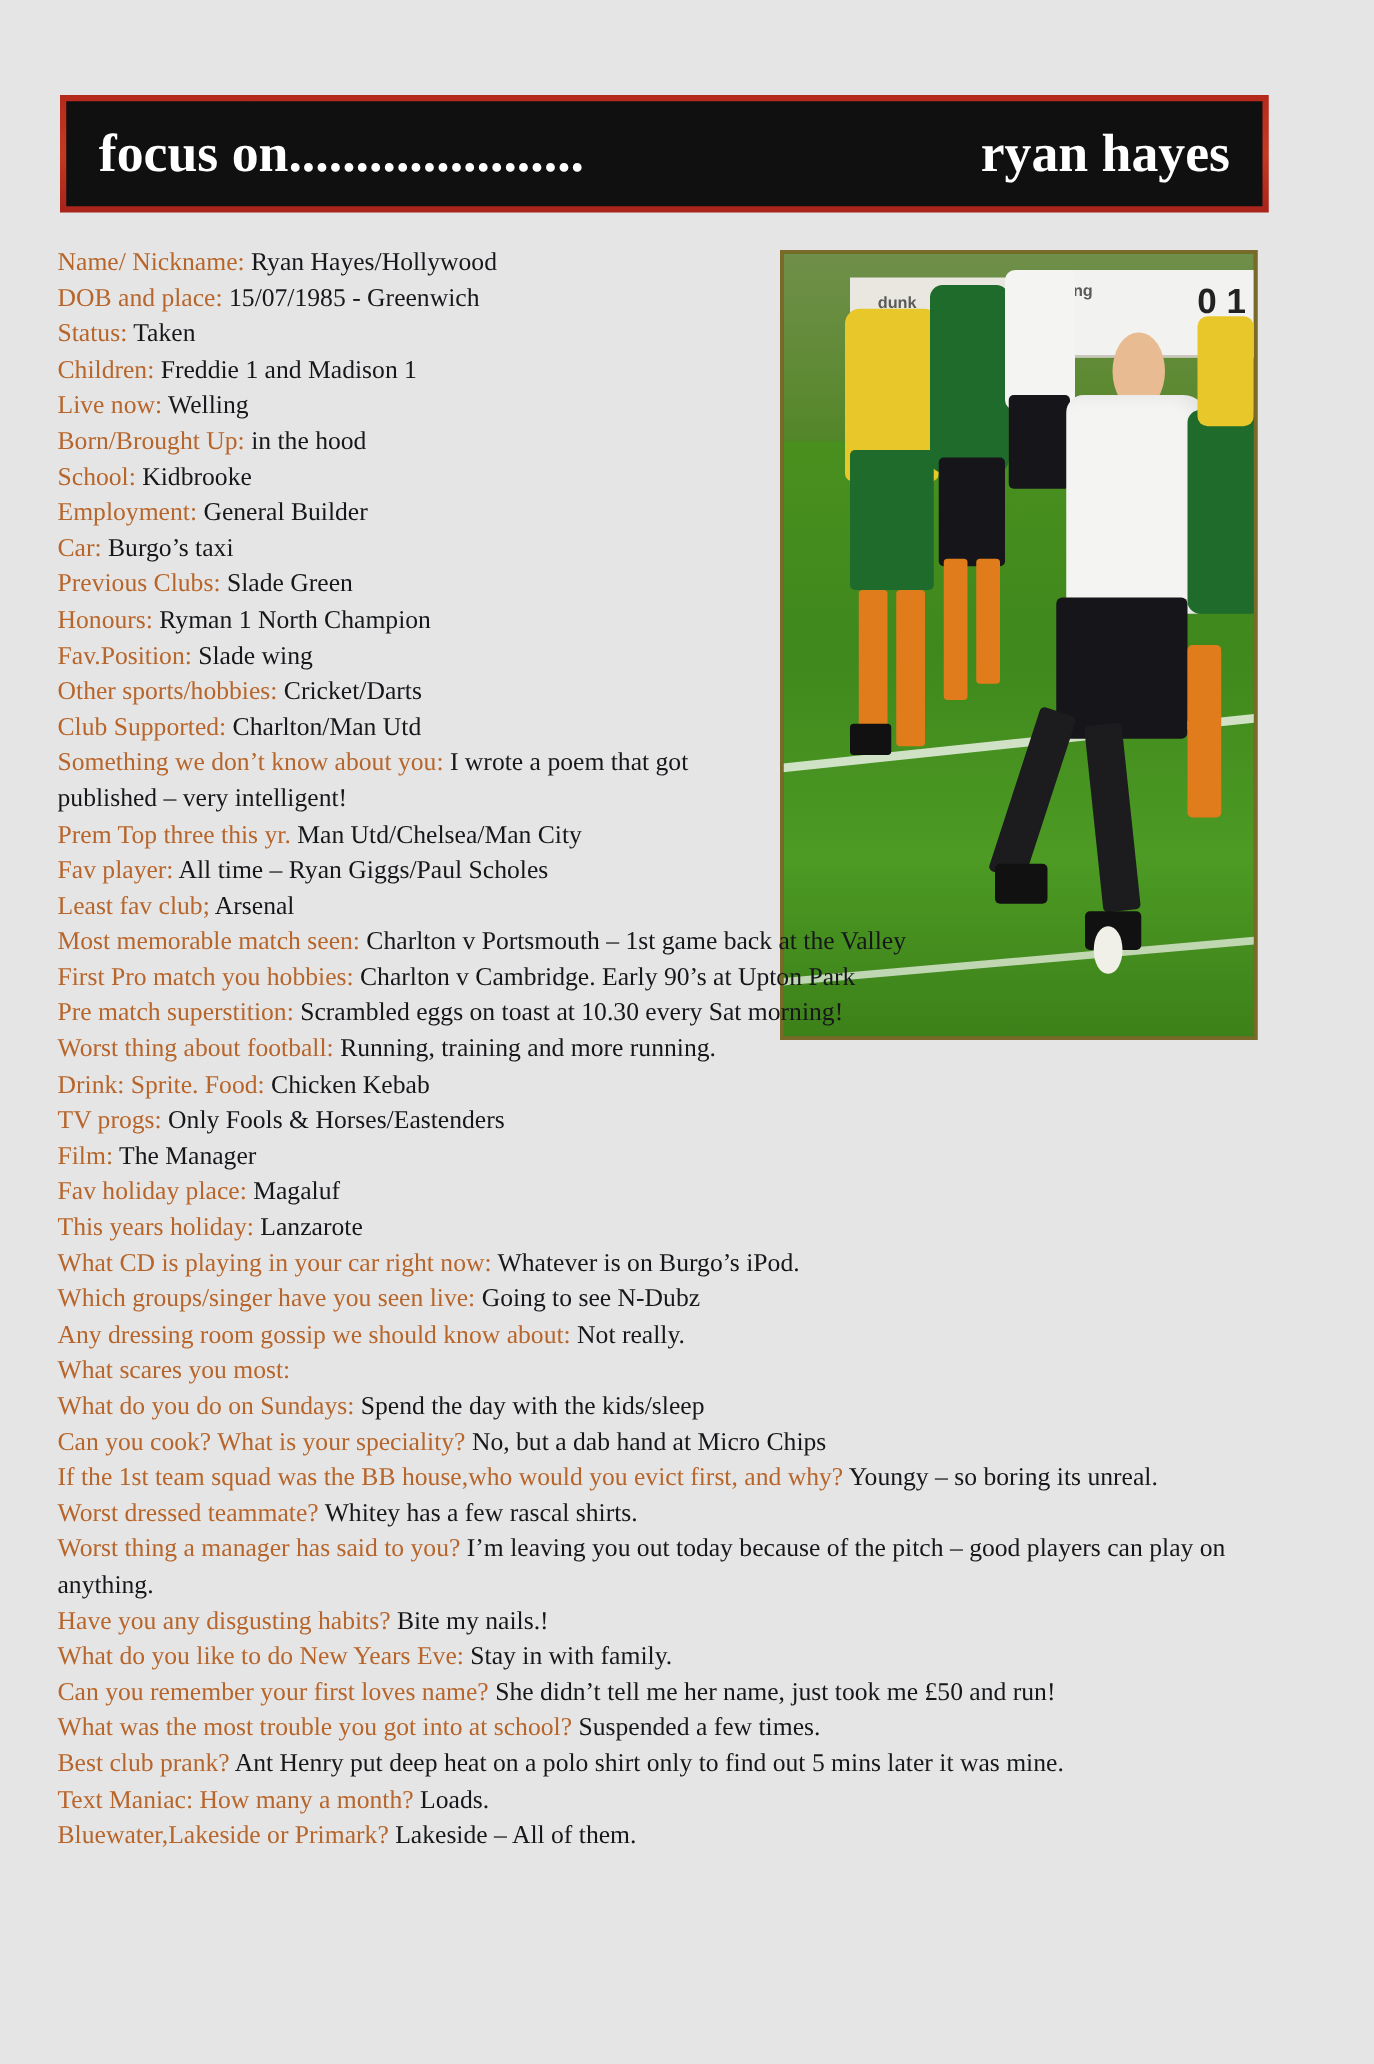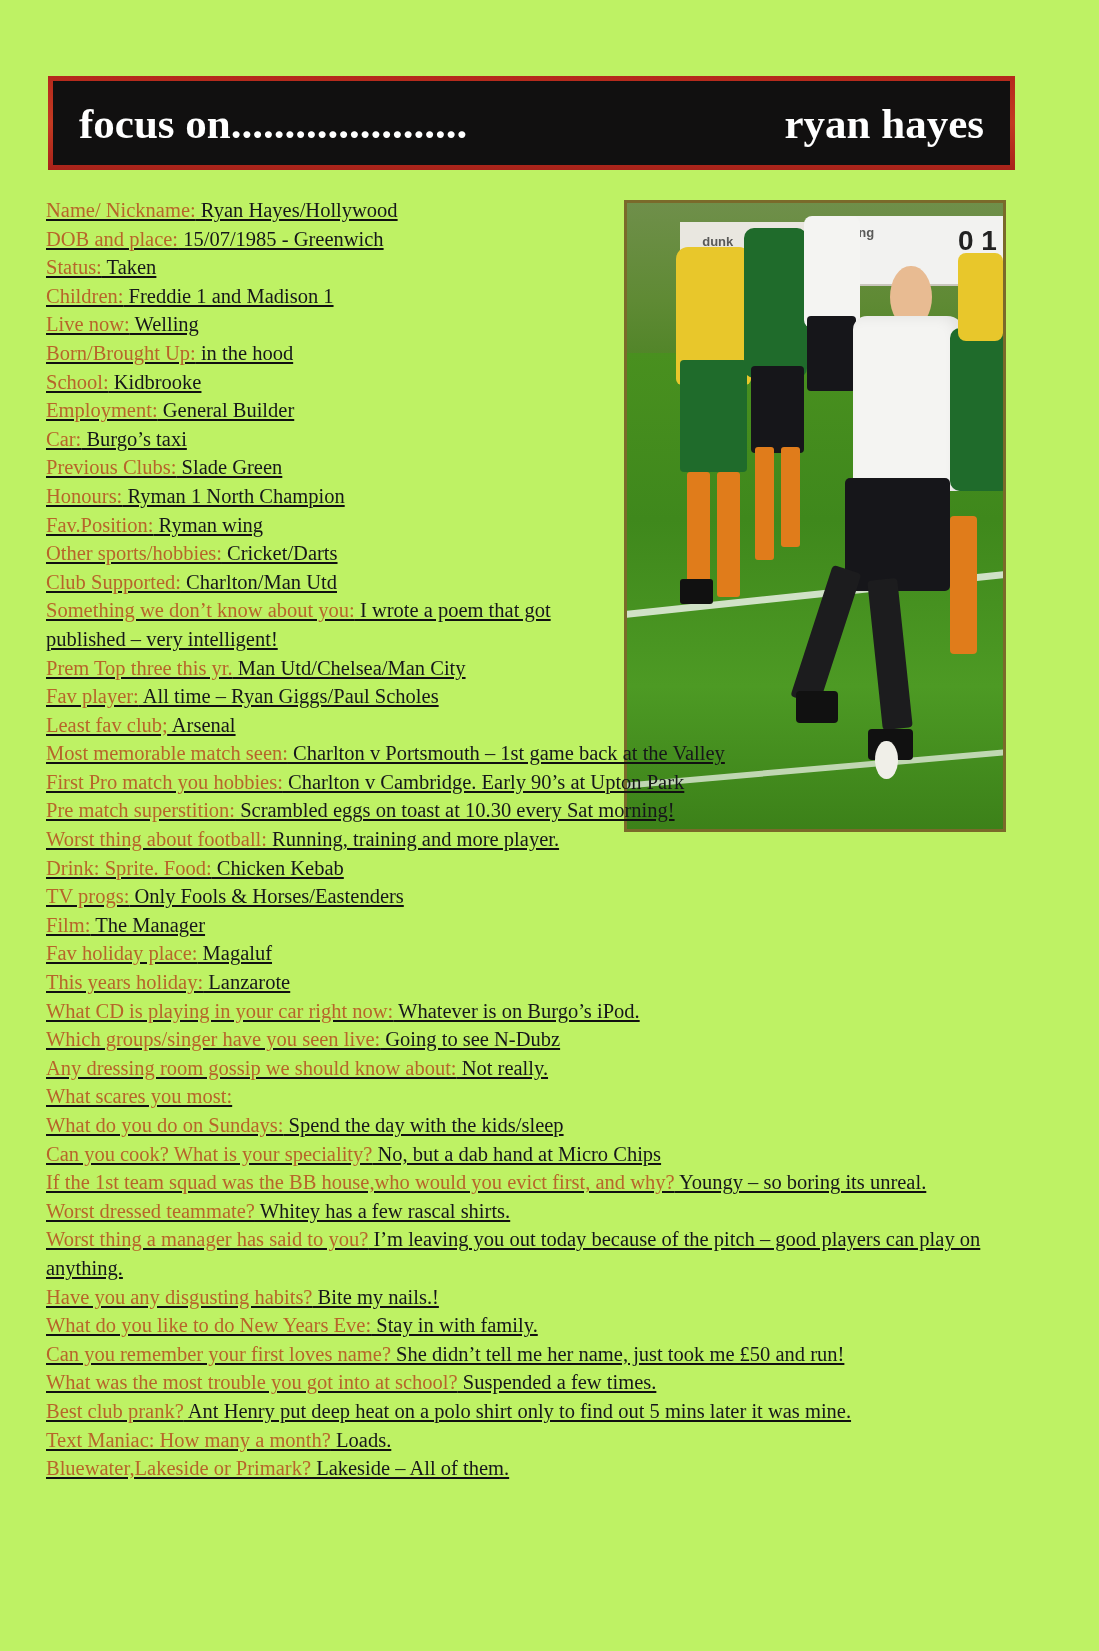--- a/index.html
+++ b/index.html
@@ -10,21 +10,21 @@
     width: 1099px;
     height: 1651px;
     background: #fdfcf8;
     font-family: "Liberation Serif", serif;
     position: relative;
     overflow: hidden;
   }
   .page {
     position: absolute;
     inset: 0;
-    background: #bef264;
+    background: #e5e5e5;
   }
   
   .banner-outer {
     position: absolute;
     left: 48px;
     top: 76px;
     width: 967px;
     height: 94px;
     background: #c0392b;
     background: linear-gradient(180deg,#b5291c 0%, #c33a22 50%, #a8231a 100%);
@@ -115,21 +115,20 @@
     left: 46px;
     top: 196px;
     width: 960px;
     font-size: 20.5px;
     line-height: 28.6px;
     color: #111;
   }
   .line {
     margin: 0;
     padding: 0;
-    text-decoration: underline;
   }
   .q {
     color: #b5651d;
     color: #b7652a;
   }
   .a {
     color: #16171a;
   }
   
   .float-spacer {
@@ -200,31 +199,31 @@
     <p class="line"><span class="q">DOB and place:</span><span class="a"> 15/07/1985 -  Greenwich</span></p>
     <p class="line"><span class="q">Status:</span><span class="a">  Taken</span></p>
     <p class="line"><span class="q">Children:</span><span class="a"> Freddie 1 and Madison 1</span></p>
     <p class="line"><span class="q">Live now:</span><span class="a"> Welling</span></p>
     <p class="line"><span class="q">Born/Brought Up:</span><span class="a">  in the hood</span></p>
     <p class="line"><span class="q">School:</span><span class="a"> Kidbrooke</span></p>
     <p class="line"><span class="q">Employment:</span><span class="a"> General Builder</span></p>
     <p class="line"><span class="q">Car:</span><span class="a">  Burgo’s taxi</span></p>
     <p class="line"><span class="q">Previous Clubs:</span><span class="a"> Slade Green</span></p>
     <p class="line"><span class="q">Honours:</span><span class="a"> Ryman 1 North Champion</span></p>
-    <p class="line"><span class="q">Fav.Position:</span><span class="a"> Ryman wing</span></p>
+    <p class="line"><span class="q">Fav.Position:</span><span class="a"> Slade wing</span></p>
     <p class="line"><span class="q">Other sports/hobbies:</span><span class="a"> Cricket/Darts</span></p>
     <p class="line"><span class="q">Club Supported:</span><span class="a"> Charlton/Man Utd</span></p>
     <p class="line"><span class="q">Something we don’t know about you:</span><span class="a"> I wrote a poem that got published – very intelligent!</span></p>
     <p class="line"><span class="q">Prem Top three this yr.</span><span class="a">  Man Utd/Chelsea/Man City</span></p>
     <p class="line"><span class="q">Fav player:</span><span class="a"> All time – Ryan Giggs/Paul Scholes</span></p>
     <p class="line"><span class="q">Least fav club;</span><span class="a"> Arsenal</span></p>
     <p class="line"><span class="q">Most memorable match seen:</span><span class="a"> Charlton v Portsmouth – 1st game back at the Valley</span></p>
     <p class="line"><span class="q">First Pro match you hobbies:</span><span class="a"> Charlton v Cambridge.  Early 90’s at Upton Park</span></p>
     <p class="line"><span class="q">Pre match superstition:</span><span class="a"> Scrambled eggs on toast at 10.30 every Sat morning!</span></p>
-    <p class="line"><span class="q">Worst thing about football:</span><span class="a"> Running, training and more player.</span></p>
+    <p class="line"><span class="q">Worst thing about football:</span><span class="a"> Running, training and more running.</span></p>
     <p class="line"><span class="q">Drink: Sprite. Food:</span><span class="a">  Chicken Kebab</span></p>
     <p class="line"><span class="q">TV progs:</span><span class="a">  Only Fools &amp; Horses/Eastenders</span></p>
     <p class="line"><span class="q">Film:</span><span class="a"> The Manager</span></p>
     <p class="line"><span class="q">Fav holiday place:</span><span class="a"> Magaluf</span></p>
     <p class="line"><span class="q">This years holiday:</span><span class="a"> Lanzarote</span></p>
     <p class="line"><span class="q">What CD is playing in your car right now:</span><span class="a"> Whatever is on Burgo’s iPod.</span></p>
     <p class="line"><span class="q">Which groups/singer have you seen live:</span><span class="a">  Going to see N-Dubz</span></p>
     <p class="line"><span class="q">Any dressing room gossip we should know about:</span><span class="a"> Not really.</span></p>
     <p class="line"><span class="q">What scares you most:</span><span class="a"></span></p>
     <p class="line"><span class="q">What do you do on Sundays:</span><span class="a"> Spend the day with the kids/sleep</span></p>

